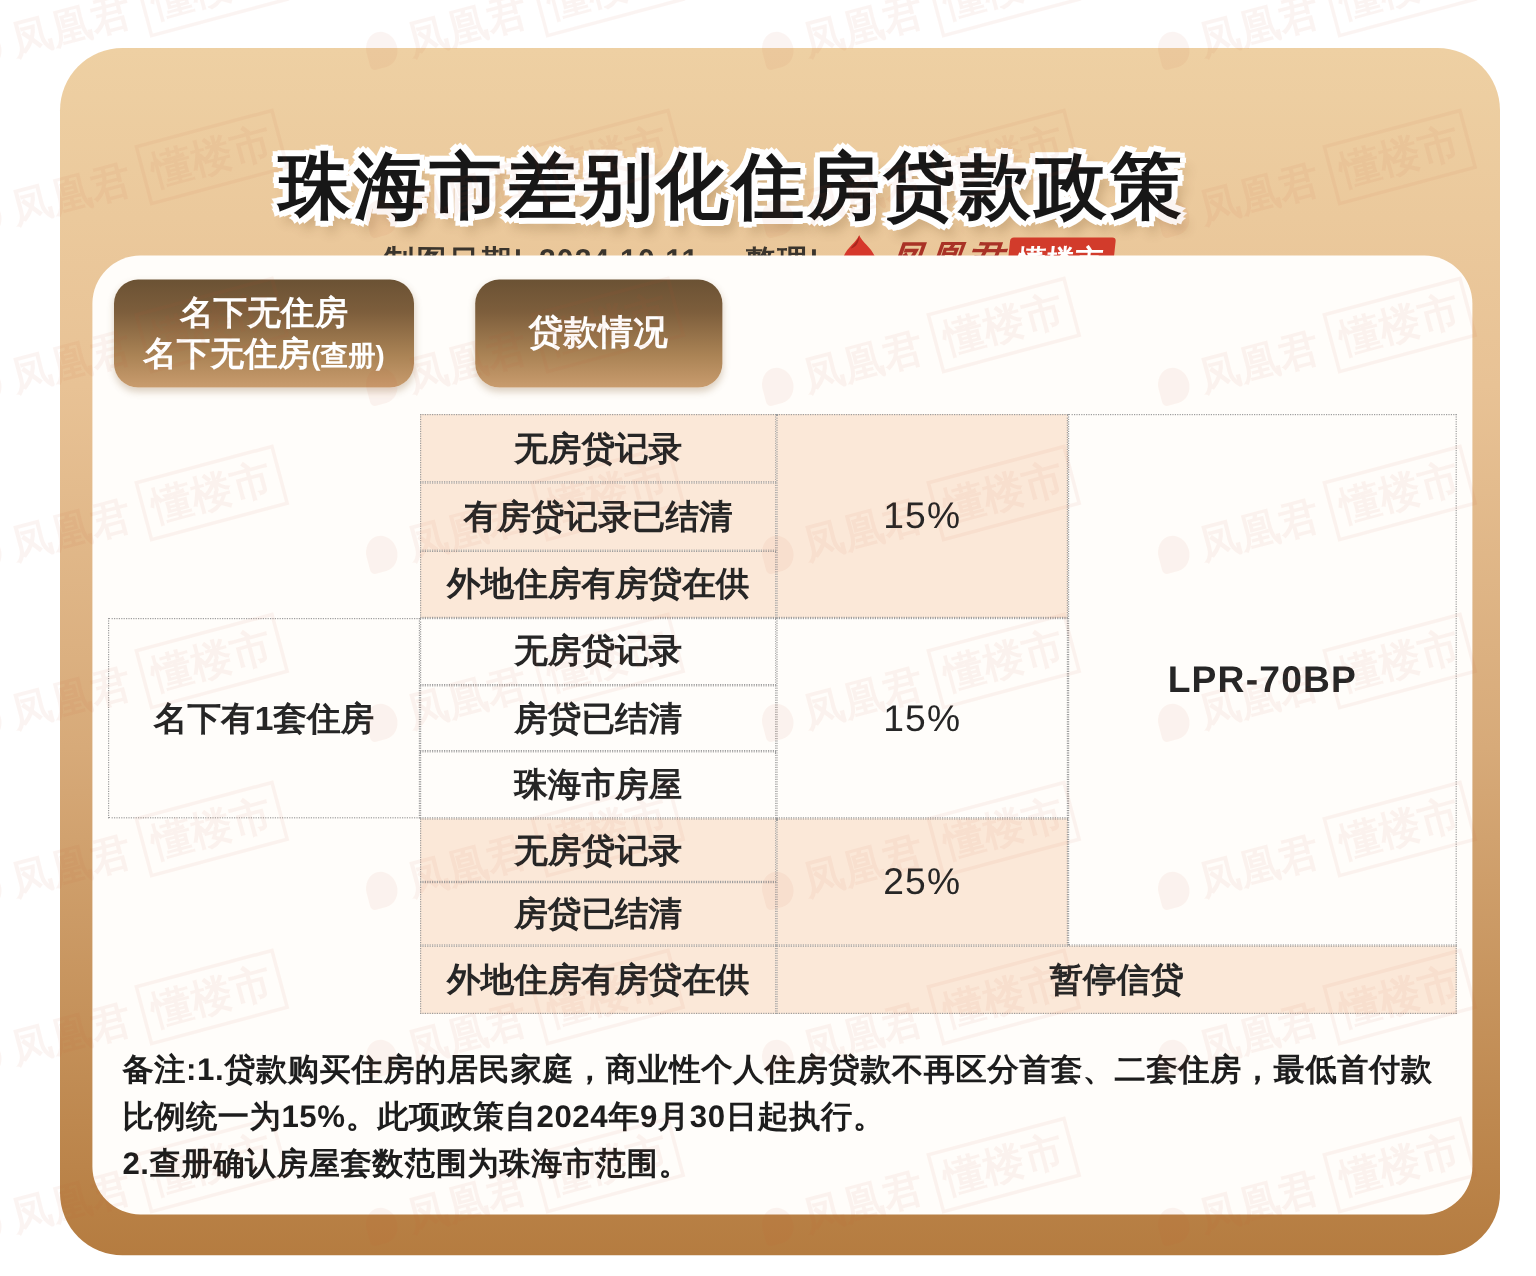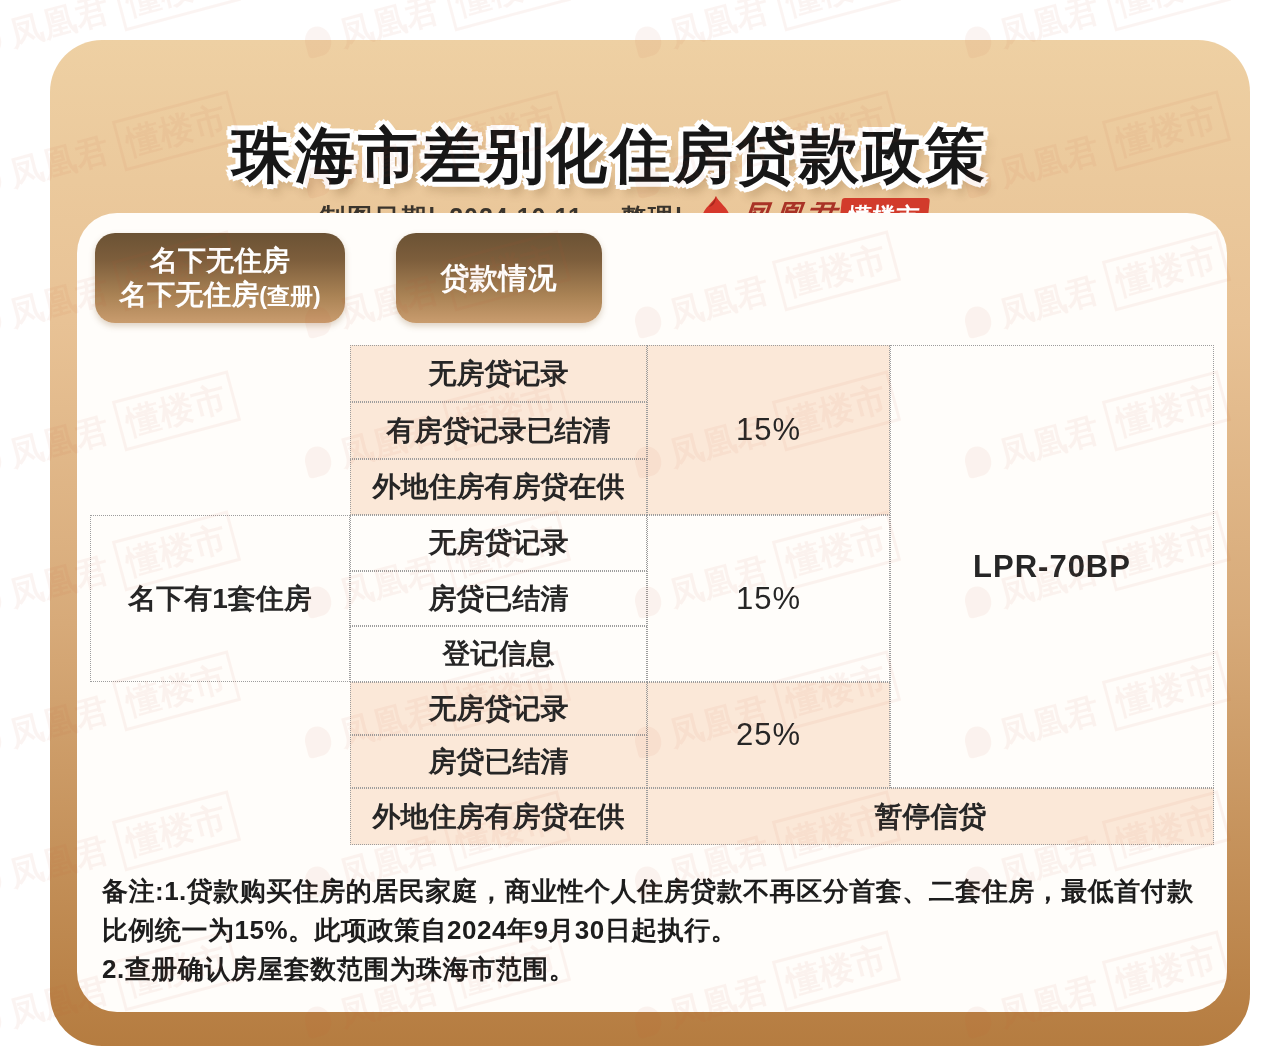--- a/index.html
+++ b/index.html
@@ -164,21 +164,21 @@
     <div class="cell peach" style="grid-area:1/2/2/3">无房贷记录</div>
     <div class="cell peach" style="grid-area:2/2/3/3">有房贷记录已结清</div>
     <div class="cell peach" style="grid-area:3/2/4/3">外地住房有房贷在供</div>
     <div class="cell peach num" style="grid-area:1/3/4/4">15%</div>
 
     <div class="cell white rate" style="grid-area:1/4/9/5">LPR-70BP</div>
 
     <div class="cell white" style="grid-area:4/1/7/2">名下有1套住房</div>
     <div class="cell white" style="grid-area:4/2/5/3">无房贷记录</div>
     <div class="cell white" style="grid-area:5/2/6/3">房贷已结清</div>
-    <div class="cell white" style="grid-area:6/2/7/3">登记信息</div>
+    <div class="cell white" style="grid-area:6/2/7/3">珠海市房屋</div>
     <div class="cell white num" style="grid-area:4/3/7/4">15%</div>
 
     <div class="cell peach" style="grid-area:7/2/8/3">无房贷记录</div>
     <div class="cell peach" style="grid-area:8/2/9/3">房贷已结清</div>
     <div class="cell peach num" style="grid-area:7/3/9/4">25%</div>
 
     <div class="cell peach" style="grid-area:9/2/10/3">外地住房有房贷在供</div>
     <div class="cell peach" style="grid-area:9/3/10/5">暂停信贷</div>
   </div>
 

